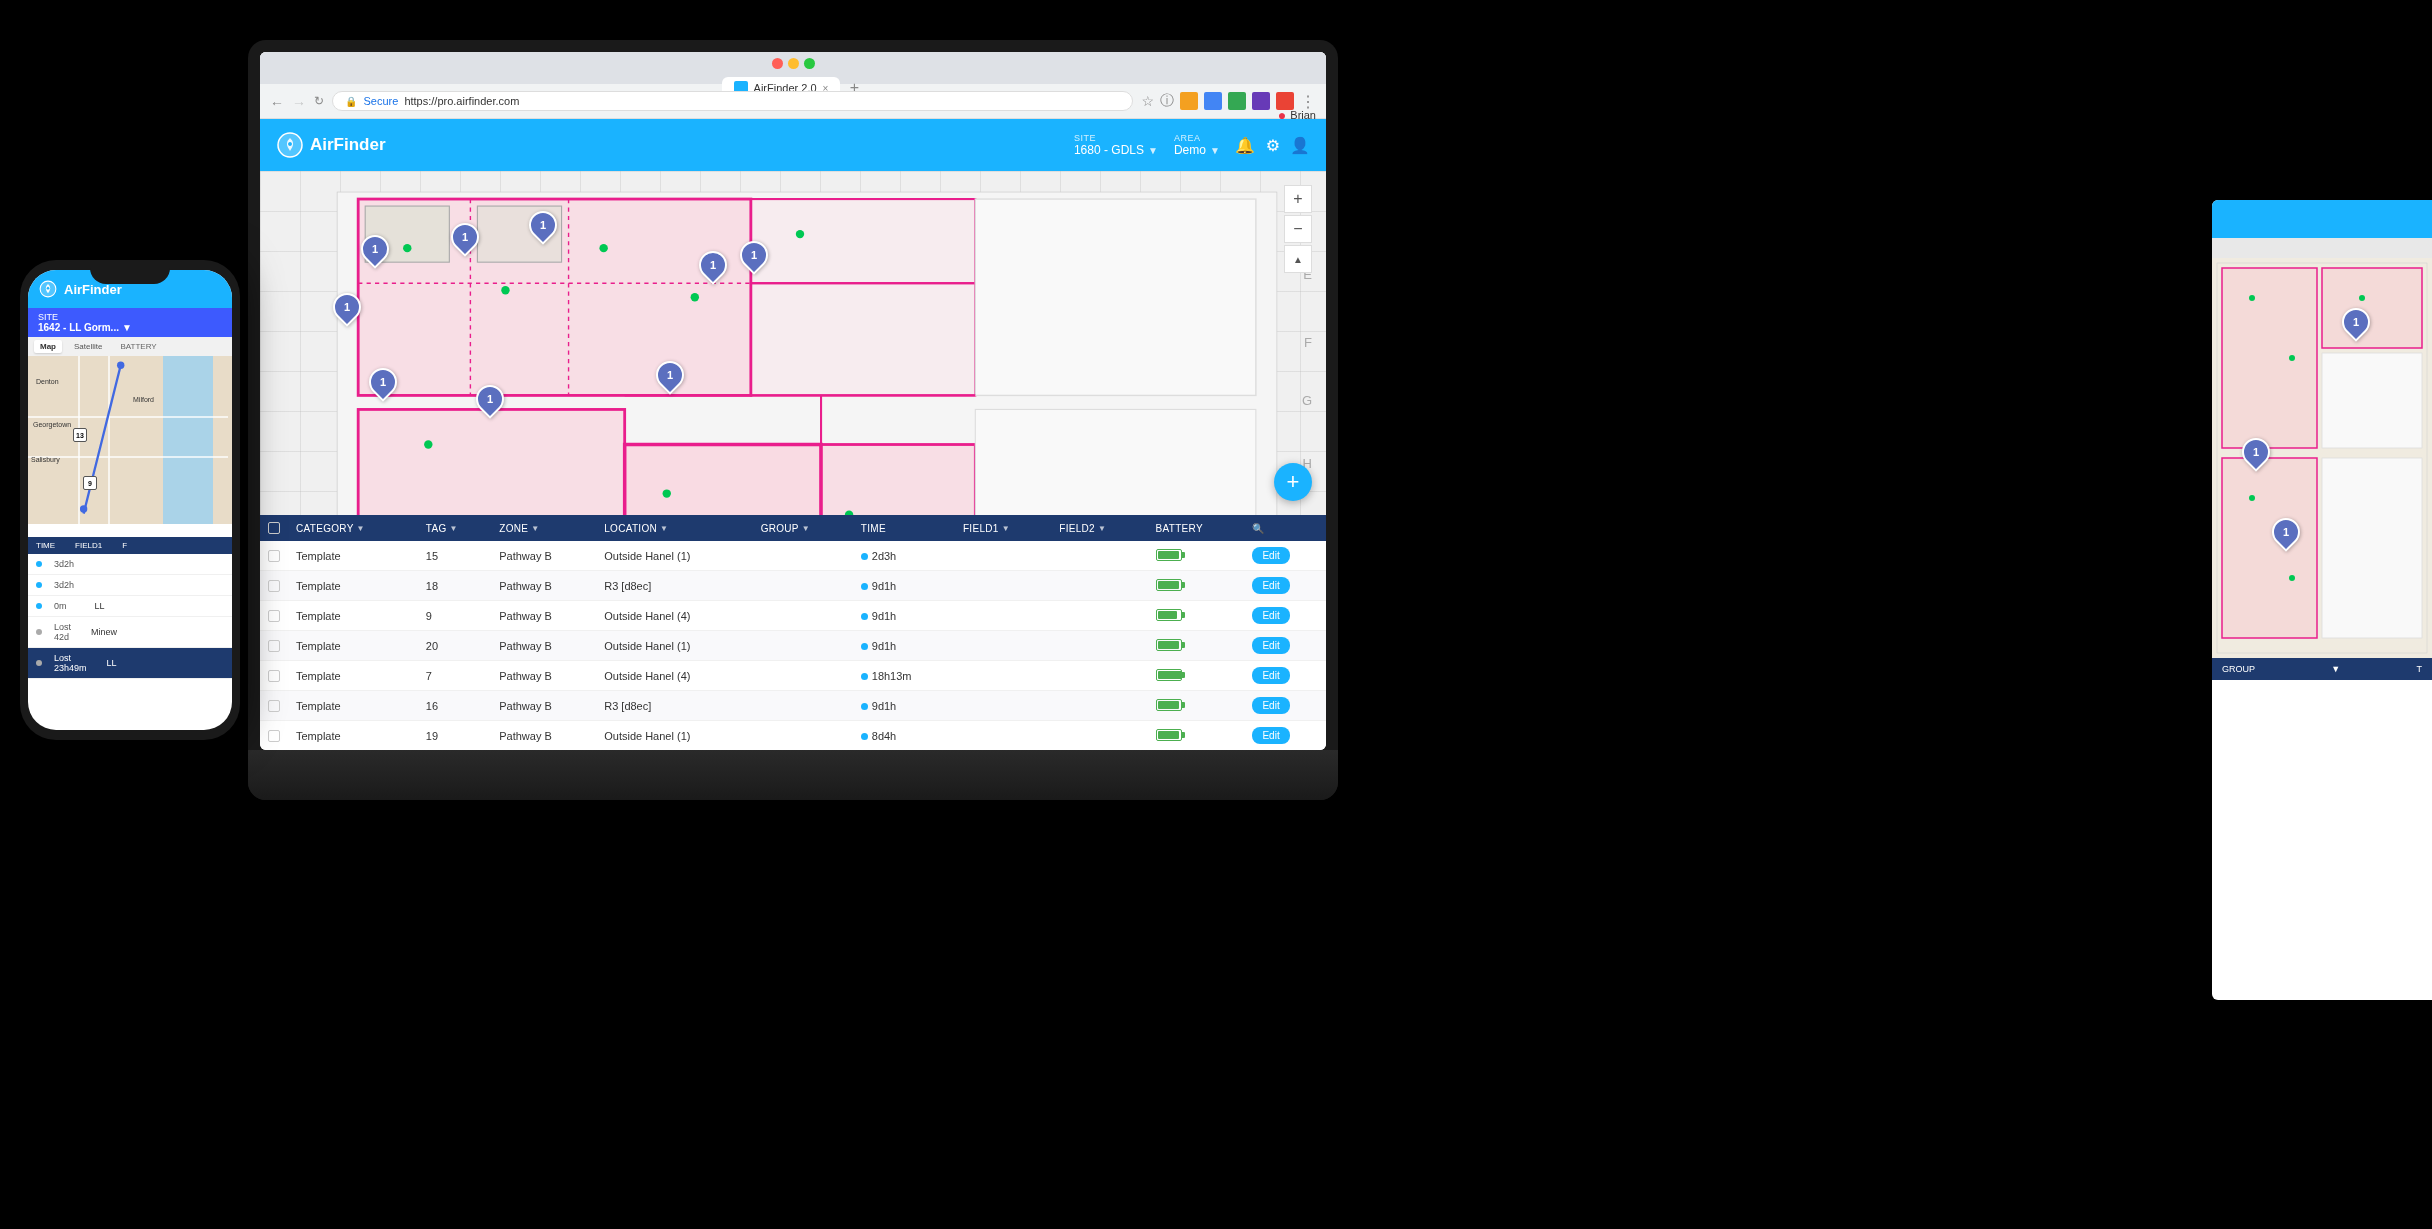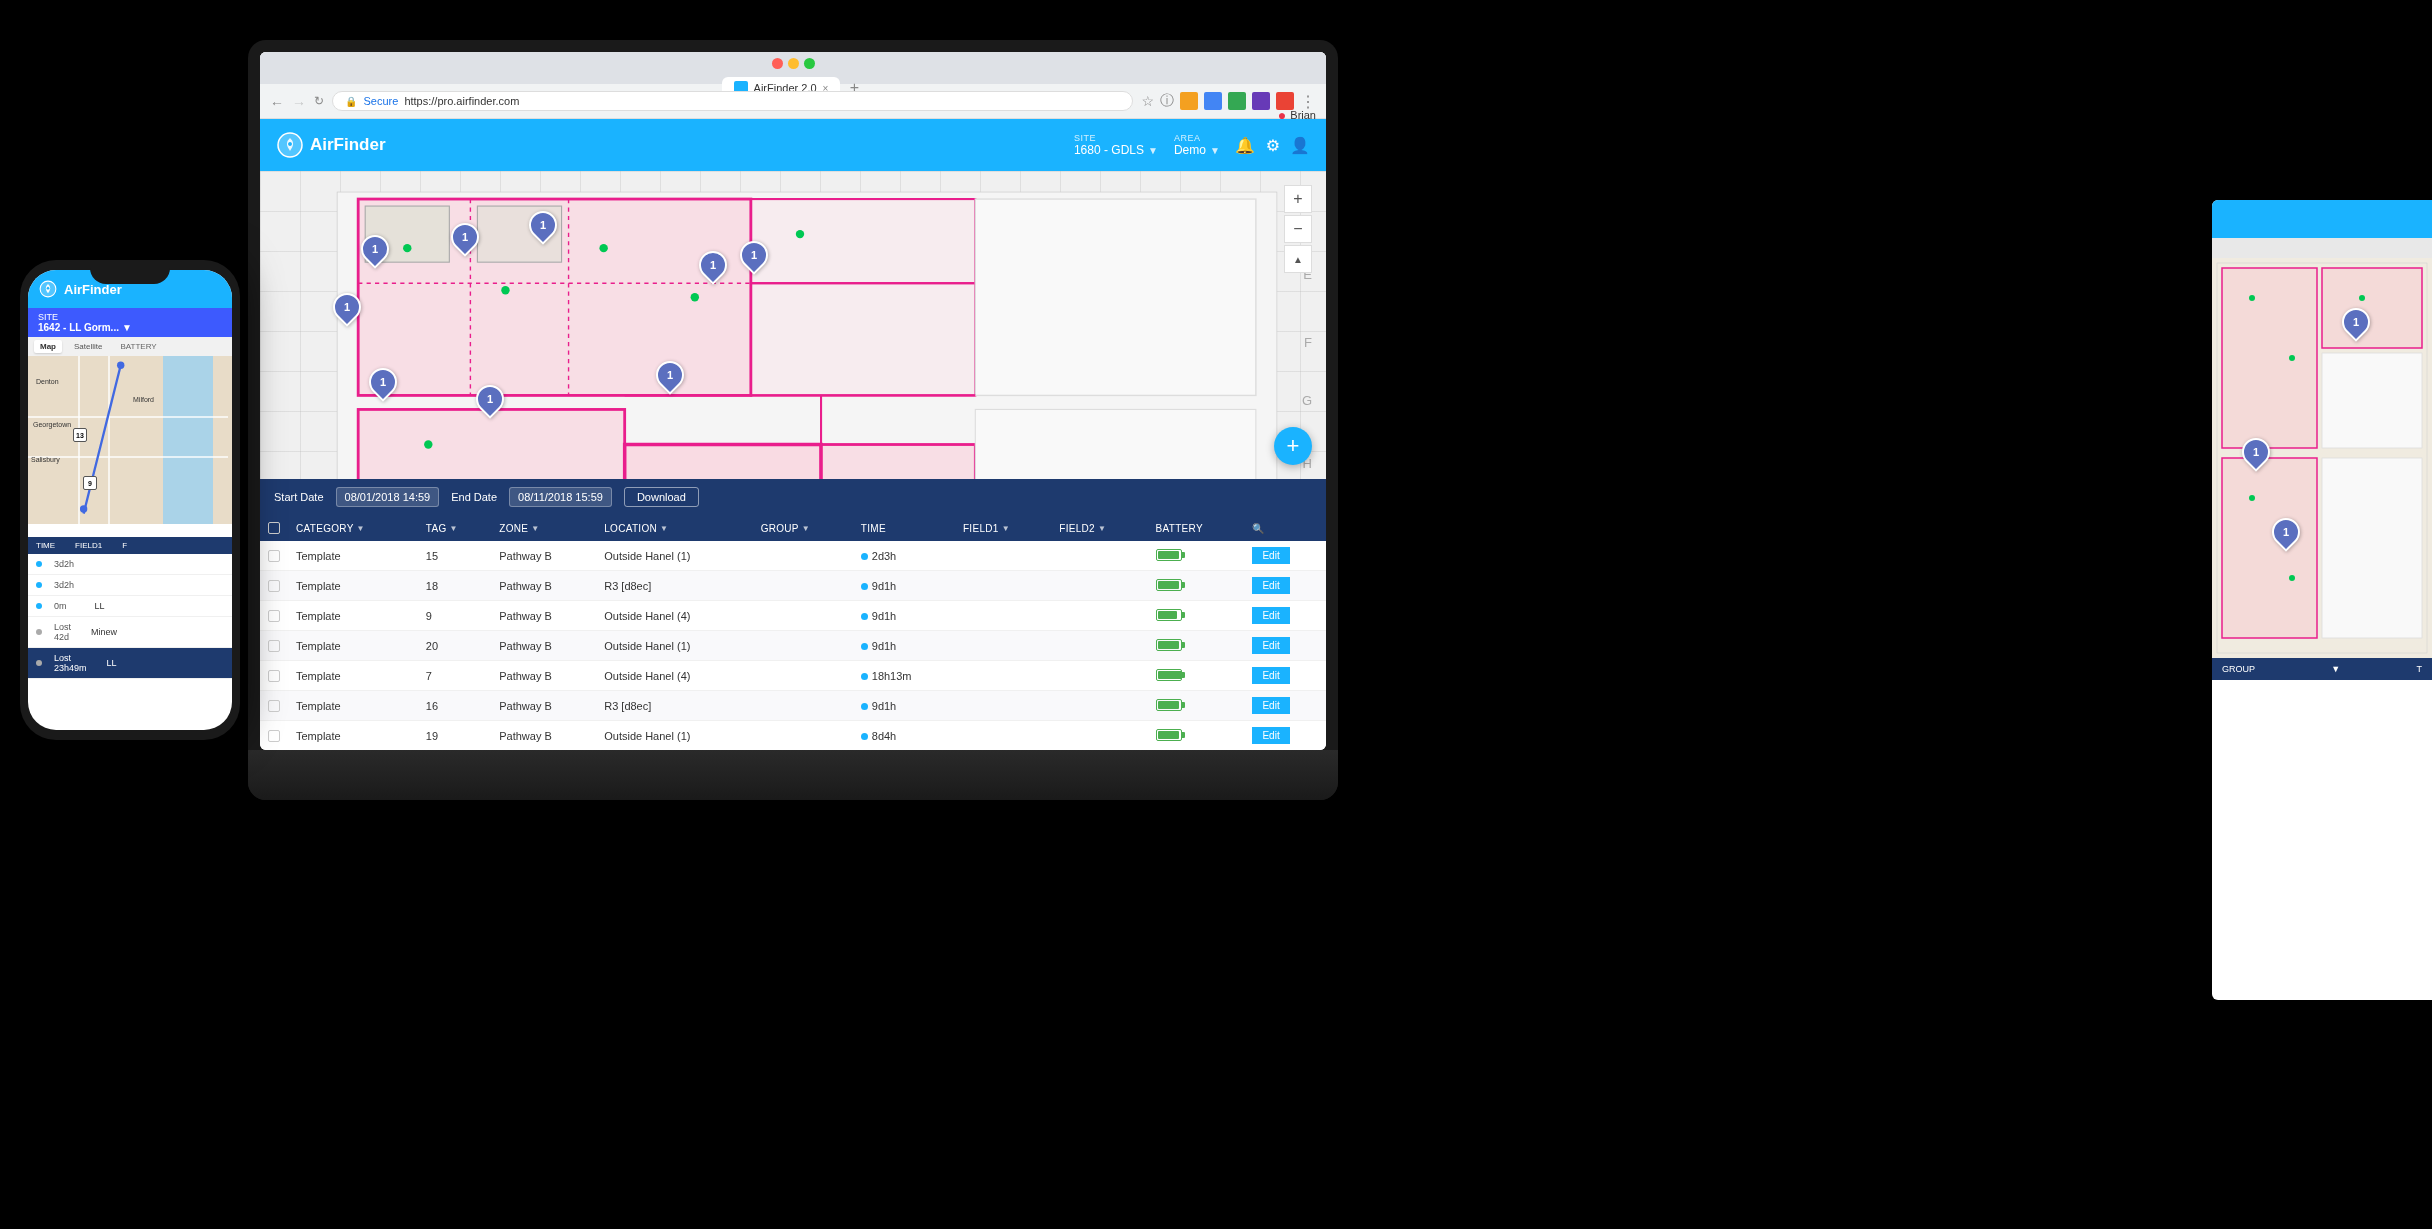--- a/index.html
+++ b/index.html
@@ -350,21 +350,21 @@
       background: #4caf50;
       border-radius: 0 1px 1px 0;
       position: absolute;
       right: -4px;
       top: 2px;
     }
     .edit-btn {
       background: #1ab3ff;
       color: #fff;
       border: none;
-      border-radius: 0;
+      border-radius: 8px;
       padding: 3px 10px;
       font-size: 10px;
       cursor: pointer;
     }
     .dot { width: 7px; height: 7px; border-radius: 50%; background: #1ab3ff; display: inline-block; margin-right: 4px; }
 
     
     .phone-shell {
       position: absolute;
       left: 20px;
@@ -674,31 +674,20 @@
           <div class="map-ctrl-btn">+</div>
           <div class="map-ctrl-btn">−</div>
           <div class="map-ctrl-btn" style="font-size:10px;">▲</div>
         </div>
 
         <div class="map-add-btn">+</div>
       </div>
 
       <div class="data-section">
 
-        <div class="date-bar">
-          <span class="date-label">Start Date</span>
-          <div class="date-input">
-            <span>08/01/2018 14:59</span>
-          </div>
-          <span class="date-label">End Date</span>
-          <div class="date-input">
-            <span>08/11/2018 15:59</span>
-          </div>
-          <button class="download-btn">Download</button>
-        </div>
 
         <table class="data-table">
           <thead>
             <tr class="table-header-row">
               <th class="th th-check">
                 <div class="checkbox"></div>
               </th>
               <th class="th">
                 <div class="th-sort">
                   <span>CATEGORY</span>

